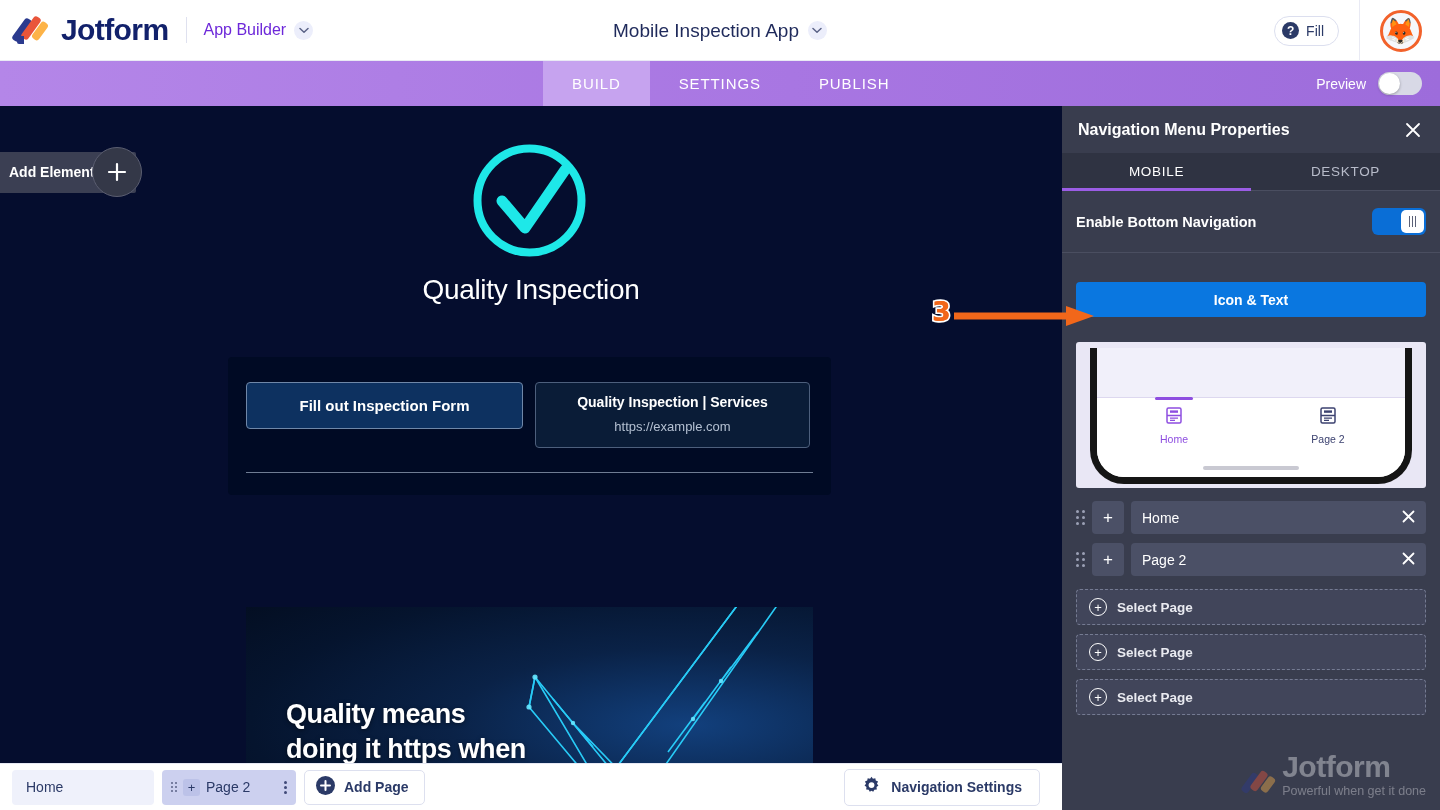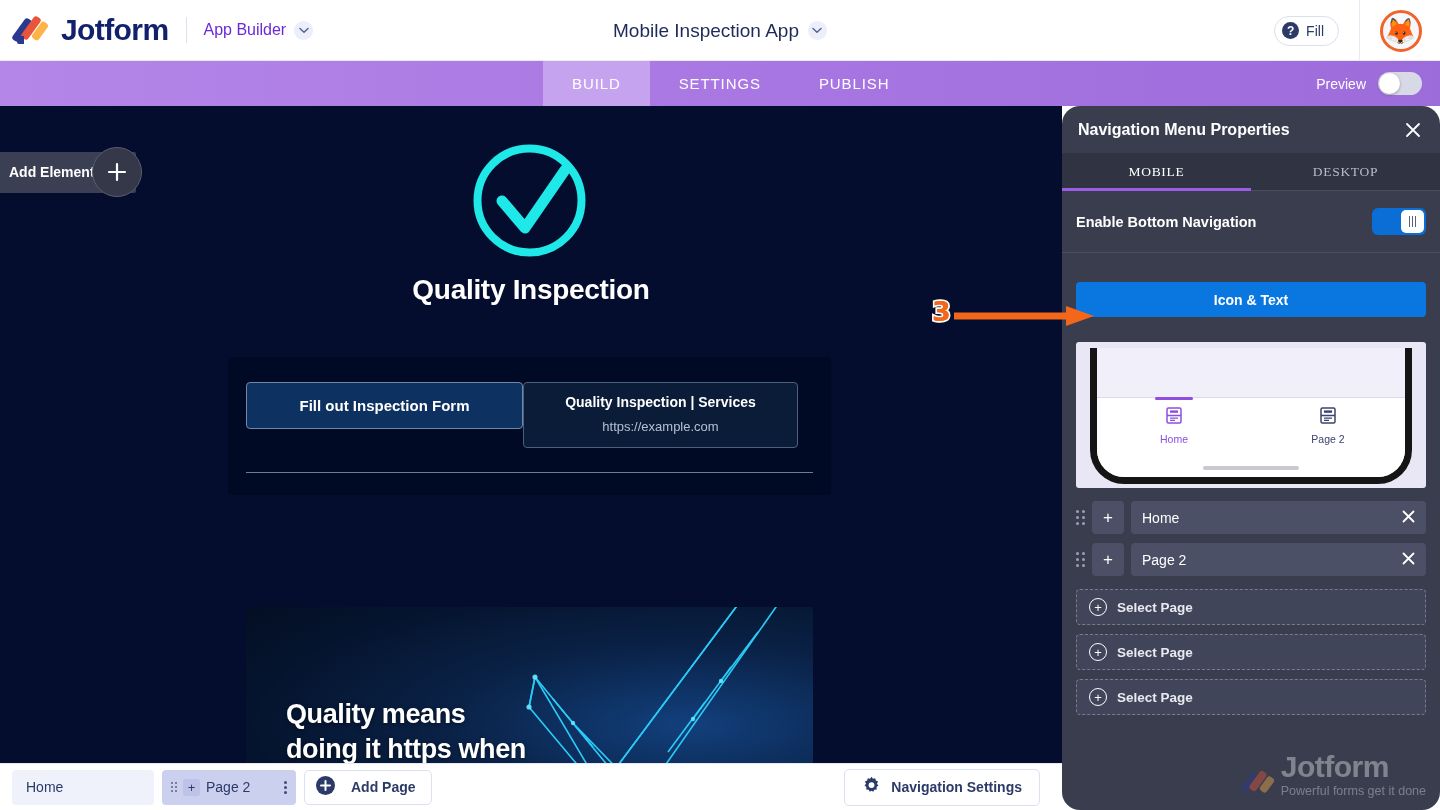--- a/index.html
+++ b/index.html
@@ -123,30 +123,30 @@
     display: flex; align-items: center; justify-content: center;
     margin-left: -44px; cursor: pointer;
   }
 
   .app-logo {
     position: absolute; left: 469px; top: 34px;
     width: 121px; height: 121px;
   }
   .app-title {
     position: absolute; left: 0; right: 0; top: 168px;
-    text-align: center; color: #ffffff; font-size: 28px; font-weight: bold;
+    text-align: center; color: #ffffff; font-size: 28px; font-weight: normal;
     letter-spacing: -0.3px;
   }
 
   .card-block {
     position: absolute; left: 228px; top: 251px;
     width: 603px; background: #000a24; border-radius: 4px;
     padding: 25px 18px 22px 18px;
   }
-  .btn-row { display: flex; align-items: flex-start; }
+  .btn-row { display: flex; gap: 12px; align-items: flex-start; }
   .fill-btn {
     width: 277px; height: 47px; border-radius: 4px;
     background: #0d3160; border: 1px solid #6f87a8;
     color: #fff; font-size: 15px; font-weight: bold;
     display: flex; align-items: center; justify-content: center;
     cursor: pointer;
   }
   .link-card {
     width: 275px; border-radius: 4px;
     background: #0a1c37; border: 1px solid #4d5f7c;
@@ -187,53 +187,51 @@
   .drag-dots b { width: 2px; height: 2px; background: #5b6387; border-radius: 50%; display:block;}
   .plus-badge {
     width: 17px; height: 17px; border-radius: 3px; background: #bcc2e8;
     color: #2b3a67; font-size: 13px; display: flex; align-items: center;
     justify-content: center; line-height: 1;
   }
   .kebab { display: flex; flex-direction: column; gap: 2px; padding-left: 6px;}
   .kebab b { width: 3px; height: 3px; border-radius: 50%; background: #404a78; display:block;}
   .addpage-btn {
     height: 35px; border: 1px solid #dde0ef; border-radius: 5px;
-    background: #fff; display: flex; align-items: center; gap: 16px;
+    background: #fff; display: flex; align-items: center; gap: 9px;
     padding: 0 15px 0 11px; cursor: pointer;
   }
   .addpage-btn .lbl { font-size: 14px; color: #2b3a67; font-weight: bold; }
   .navsettings-btn {
     margin-left: auto; height: 37px; border: 1px solid #dde0ef; border-radius: 5px;
     background: #fff; display: flex; align-items: center; gap: 10px;
     padding: 0 17px; cursor: pointer; margin-right: 10px;
   }
   .navsettings-btn .lbl { font-size: 14px; color: #2b3a67; font-weight: bold; }
 
   
   .panel {
     position: absolute; left: 1062px; top: 106px;
     width: 378px; height: 704px;
     background: #393d4e;
-    border-radius: 18px;
   }
   .panel-head {
     height: 47px; display: flex; align-items: center;
     padding: 0 16px; justify-content: space-between;
   }
   .panel-head .ttl { color: #ffffff; font-size: 16px; font-weight: bold; }
   .x-btn { cursor: pointer; width: 22px; height: 22px; display:flex;align-items:center;justify-content:center;}
   .panel-tabs {
     display: flex; height: 38px; background: #2f3342;
     border-bottom: 1px solid #4a4e60;
   }
   .ptab {
     flex: 1; display: flex; align-items: center; justify-content: center;
     color: #b8bcca; font-size: 13.5px; letter-spacing: 0.7px; cursor: pointer;
     position: relative;
-    font-family: Liberation Serif, serif;
   }
   .ptab.active { color: #ffffff; }
   .ptab.active::after {
     content: ''; position: absolute; left: 0; right: 0; bottom: -1px;
     height: 3px; background: #9b5de5;
   }
   .panel-row {
     display: flex; align-items: center; justify-content: space-between;
     padding: 0 14px; height: 62px;
     border-bottom: 1px solid #4a4e60;
@@ -633,21 +631,21 @@
     </div>
 
     <div class="watermark">
       <div class="jf-logo" style="width:32px;height:30px">
         <i class="b1" style="height:22px"></i>
           <i class="b2" style="height:22px"></i>
           <i class="b3" style="height:17px"></i>
       </div>
       <div class="wtxt">
         <span class="wbig">Jotform</span>
-        <span class="wsub">Powerful forms get it done</span>
+        <span class="wsub">Powerful when get it done</span>
       </div>
     </div>
   </div>
 
   <div class="annot">
     <svg width="150" height="40">
       <path d="M0 12 L118 12" stroke="#f2671a" stroke-width="7" stroke-linecap="butt"></path>
       <path d="M112 2 L140 12 L112 22 Z" fill="#f2671a"></path>
     </svg>
     <span class="num">3</span>

